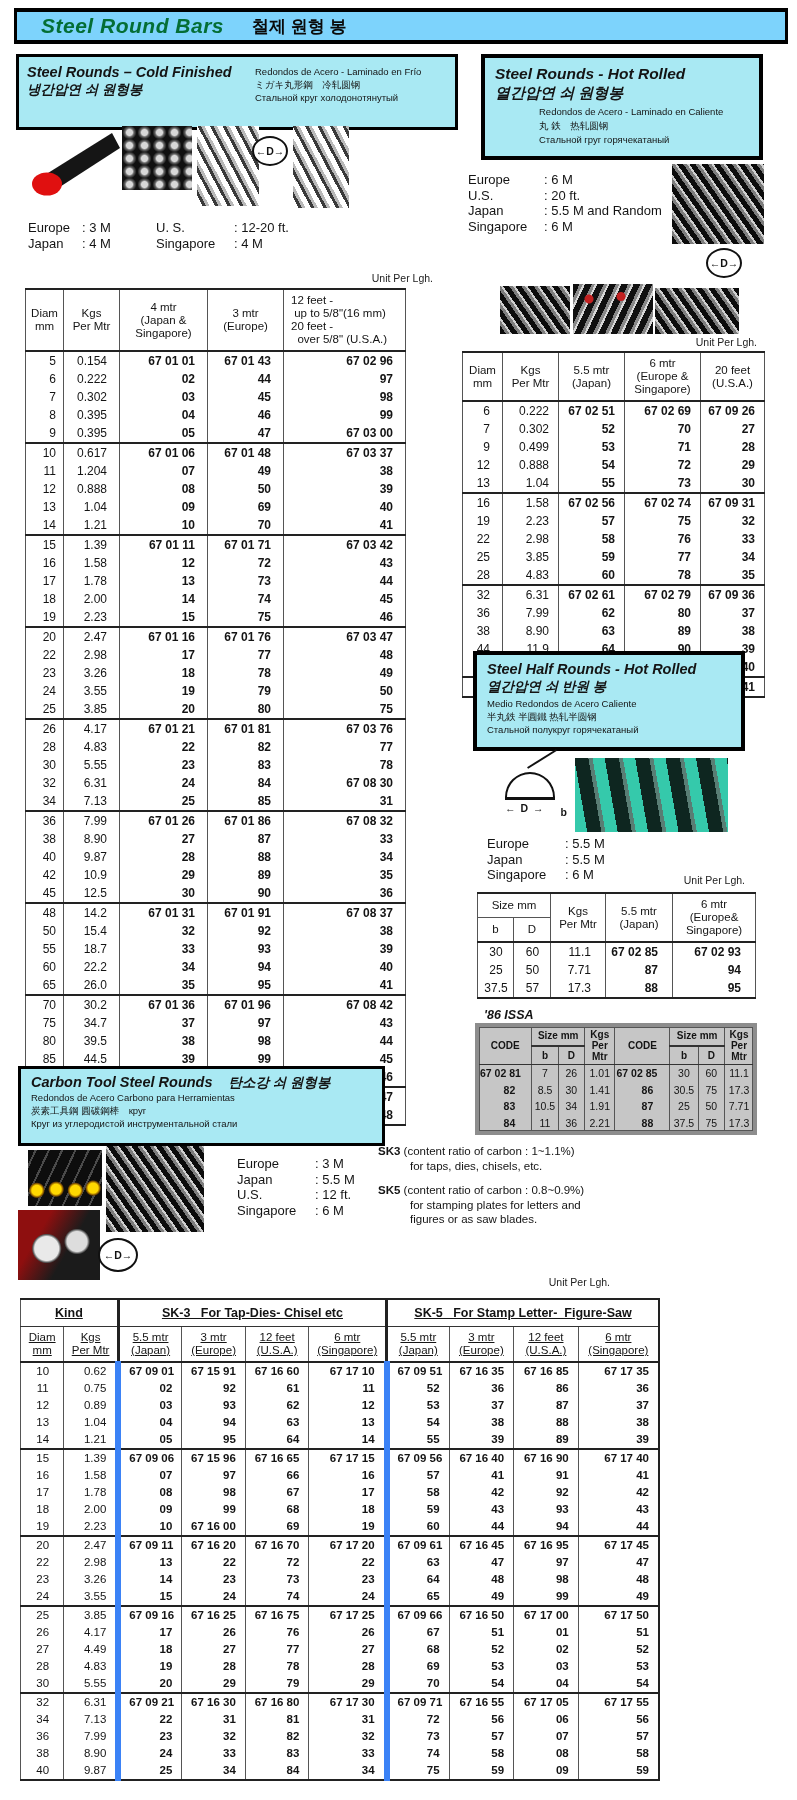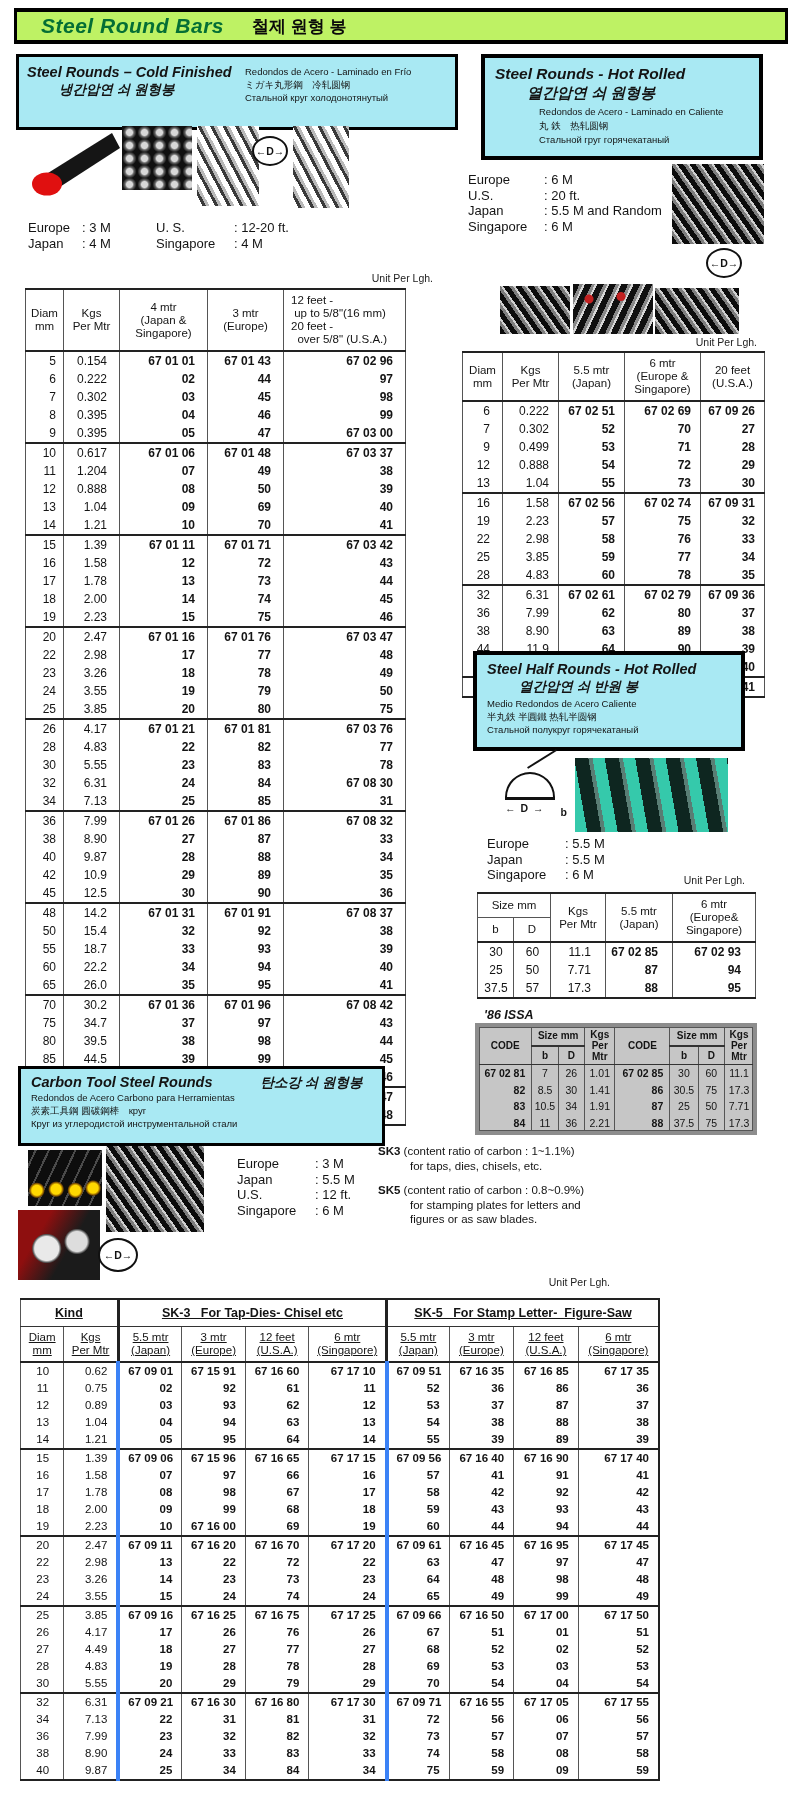--- a/index.html
+++ b/index.html
@@ -1,32 +1,32 @@
 <!DOCTYPE html>
 <html><head>
 <meta charset="utf-8">
 <style>
   html,body{margin:0;padding:0;background:#fff;}
   .page{position:relative;width:797px;height:1800px;background:#fff;
         font-family:"Liberation Sans",sans-serif;color:#141414;overflow:hidden;}
   .abs{position:absolute;box-sizing:border-box;}
 
   
-  .banner{left:14px;top:8px;width:774px;height:36px;background:#bef264;
+  .banner{left:14px;top:8px;width:774px;height:36px;background:#7dd3fc;
           border:3px solid #000;border-top-width:4px;border-bottom-width:4px;
           display:flex;align-items:center;gap:28px;padding-left:24px;}
   .banner-en{font-style:italic;font-weight:bold;font-size:21px;color:#046e35;letter-spacing:.5px;}
   .banner-ko{font-weight:bold;font-size:17px;color:#0a0a0a;}
 
   
   .box{background:#a9e9f3;border:3px solid #000;}
   .t-en{font-style:italic;font-weight:bold;font-size:14.5px;line-height:17px;}
-  .t-ko{font-style:italic;font-weight:bold;font-size:13.5px;line-height:17px;margin-left:32px;}
+  .t-ko{font-style:italic;font-weight:bold;font-size:13.5px;line-height:17px;}
   .t-sub{font-size:9.5px;line-height:13px;}
-  .cold-box{left:16px;top:54px;width:442px;height:76px;display:flex;padding:7px 8px;}
+  .cold-box{left:16px;top:54px;width:442px;height:76px;display:flex;gap:10px;padding:7px 8px;}
   .cold-left{width:218px;}
   .cold-right{padding-top:1px;}
   .hot-box{left:481px;top:54px;width:282px;height:106px;border-width:4px;padding:6px 10px;}
   .hot-box .t-en{font-size:15.5px;line-height:19px;}
   .hot-box .t-ko{font-size:15px;line-height:19px;}
   .hot-box .t-sub{margin-top:1px;margin-left:44px;}
   .half-box{left:473px;top:651px;width:272px;height:100px;border-width:4px;padding:6px 10px;}
   .carbon-box{left:18px;top:1066px;width:367px;height:80px;padding:5px 10px;}
   .carbon-title{display:flex;gap:16px;align-items:baseline;}
 
@@ -67,21 +67,21 @@
   #half-table td:nth-child(1),#half-table td:nth-child(2){text-align:center;padding-right:0;}
 
   
   .issa-label{font-style:italic;font-weight:bold;font-size:12.5px;}
   #issa-table{background:#c6c6c6;border:4px solid #8d8d8d;
               box-shadow:0 0 0 1px #555 inset;}
   #issa-table th{font-size:10px;line-height:11px;font-weight:bold;white-space:pre;text-align:center;
                  border:1px solid #555;border-top:2px solid #333;border-bottom:1.5px solid #333;padding:2px 0;}
   #issa-table td{font-size:10.5px;line-height:14.5px;text-align:center;border-left:1px solid #555;
                  border-right:1px solid #555;white-space:nowrap;overflow:hidden;}
-  #issa-table td:nth-child(1),#issa-table td:nth-child(5){text-align:right;padding-right:6px;font-weight:bold;}
+  #issa-table td:nth-child(1),#issa-table td:nth-child(5){text-align:right;padding-right:16px;font-weight:bold;}
   #issa-table tbody tr:last-child td{border-bottom:2px solid #333;}
 
   
   .sknotes{font-size:11.5px;line-height:14.5px;}
   .sknotes .nl{margin-left:32px;}
   .sknotes .gap{height:10px;}
 
   
   #bottom-table{border-top:2px solid #222;border-bottom:2px solid #222;
                 border-left:1px solid #555;border-right:2px solid #222;}
@@ -91,21 +91,21 @@
   #bottom-table .subrow th{font-weight:normal;font-size:11.5px;line-height:13px;
                            text-align:center;border-bottom:2px solid #222;padding:4px 0;}
   #bottom-table .subrow th+th{border-left:1px solid #555;}
   #bottom-table td{font-size:11.5px;line-height:15px;font-weight:bold;text-align:right;
                    padding-right:9px;white-space:nowrap;overflow:hidden;}
   #bottom-table td+td{border-left:1px solid #555;}
   #bottom-table td:nth-child(-n+2){font-weight:normal;}
   #bottom-table td:first-child{text-align:center;padding-right:0;}
   #bottom-table tr.group-start td{border-top:2px solid #222;}
   #bottom-table .hl{border-left:3px solid #222 !important;}
-  #bottom-table td:nth-child(3),#bottom-table td:nth-child(7){border-left:4px solid #3b82f6;padding-left:8px;}
+  #bottom-table td:nth-child(3),#bottom-table td:nth-child(7){border-left:6px solid #3b82f6;padding-left:8px;}
 
   
   .ph{background:#181818;}
   .ph-bundle{background:#101010;
     background-image:radial-gradient(circle at 50% 50%, #d8d8d8 3px, #666 4.5px, #101010 7px);
     background-size:15px 13px;}
   .ph-rods{background:#fff;
     background-image:repeating-linear-gradient(62deg, rgba(255,255,255,0) 0 5px, #3a3a3a 5px 8px, #b9b9b9 8px 11px);}
   .ph-dark-rods{background:#141414;
     background-image:repeating-linear-gradient(55deg, #0c0c0c 0 5px, #7d7d7d 5px 8px, #cfcfcf 8px 10px);}

